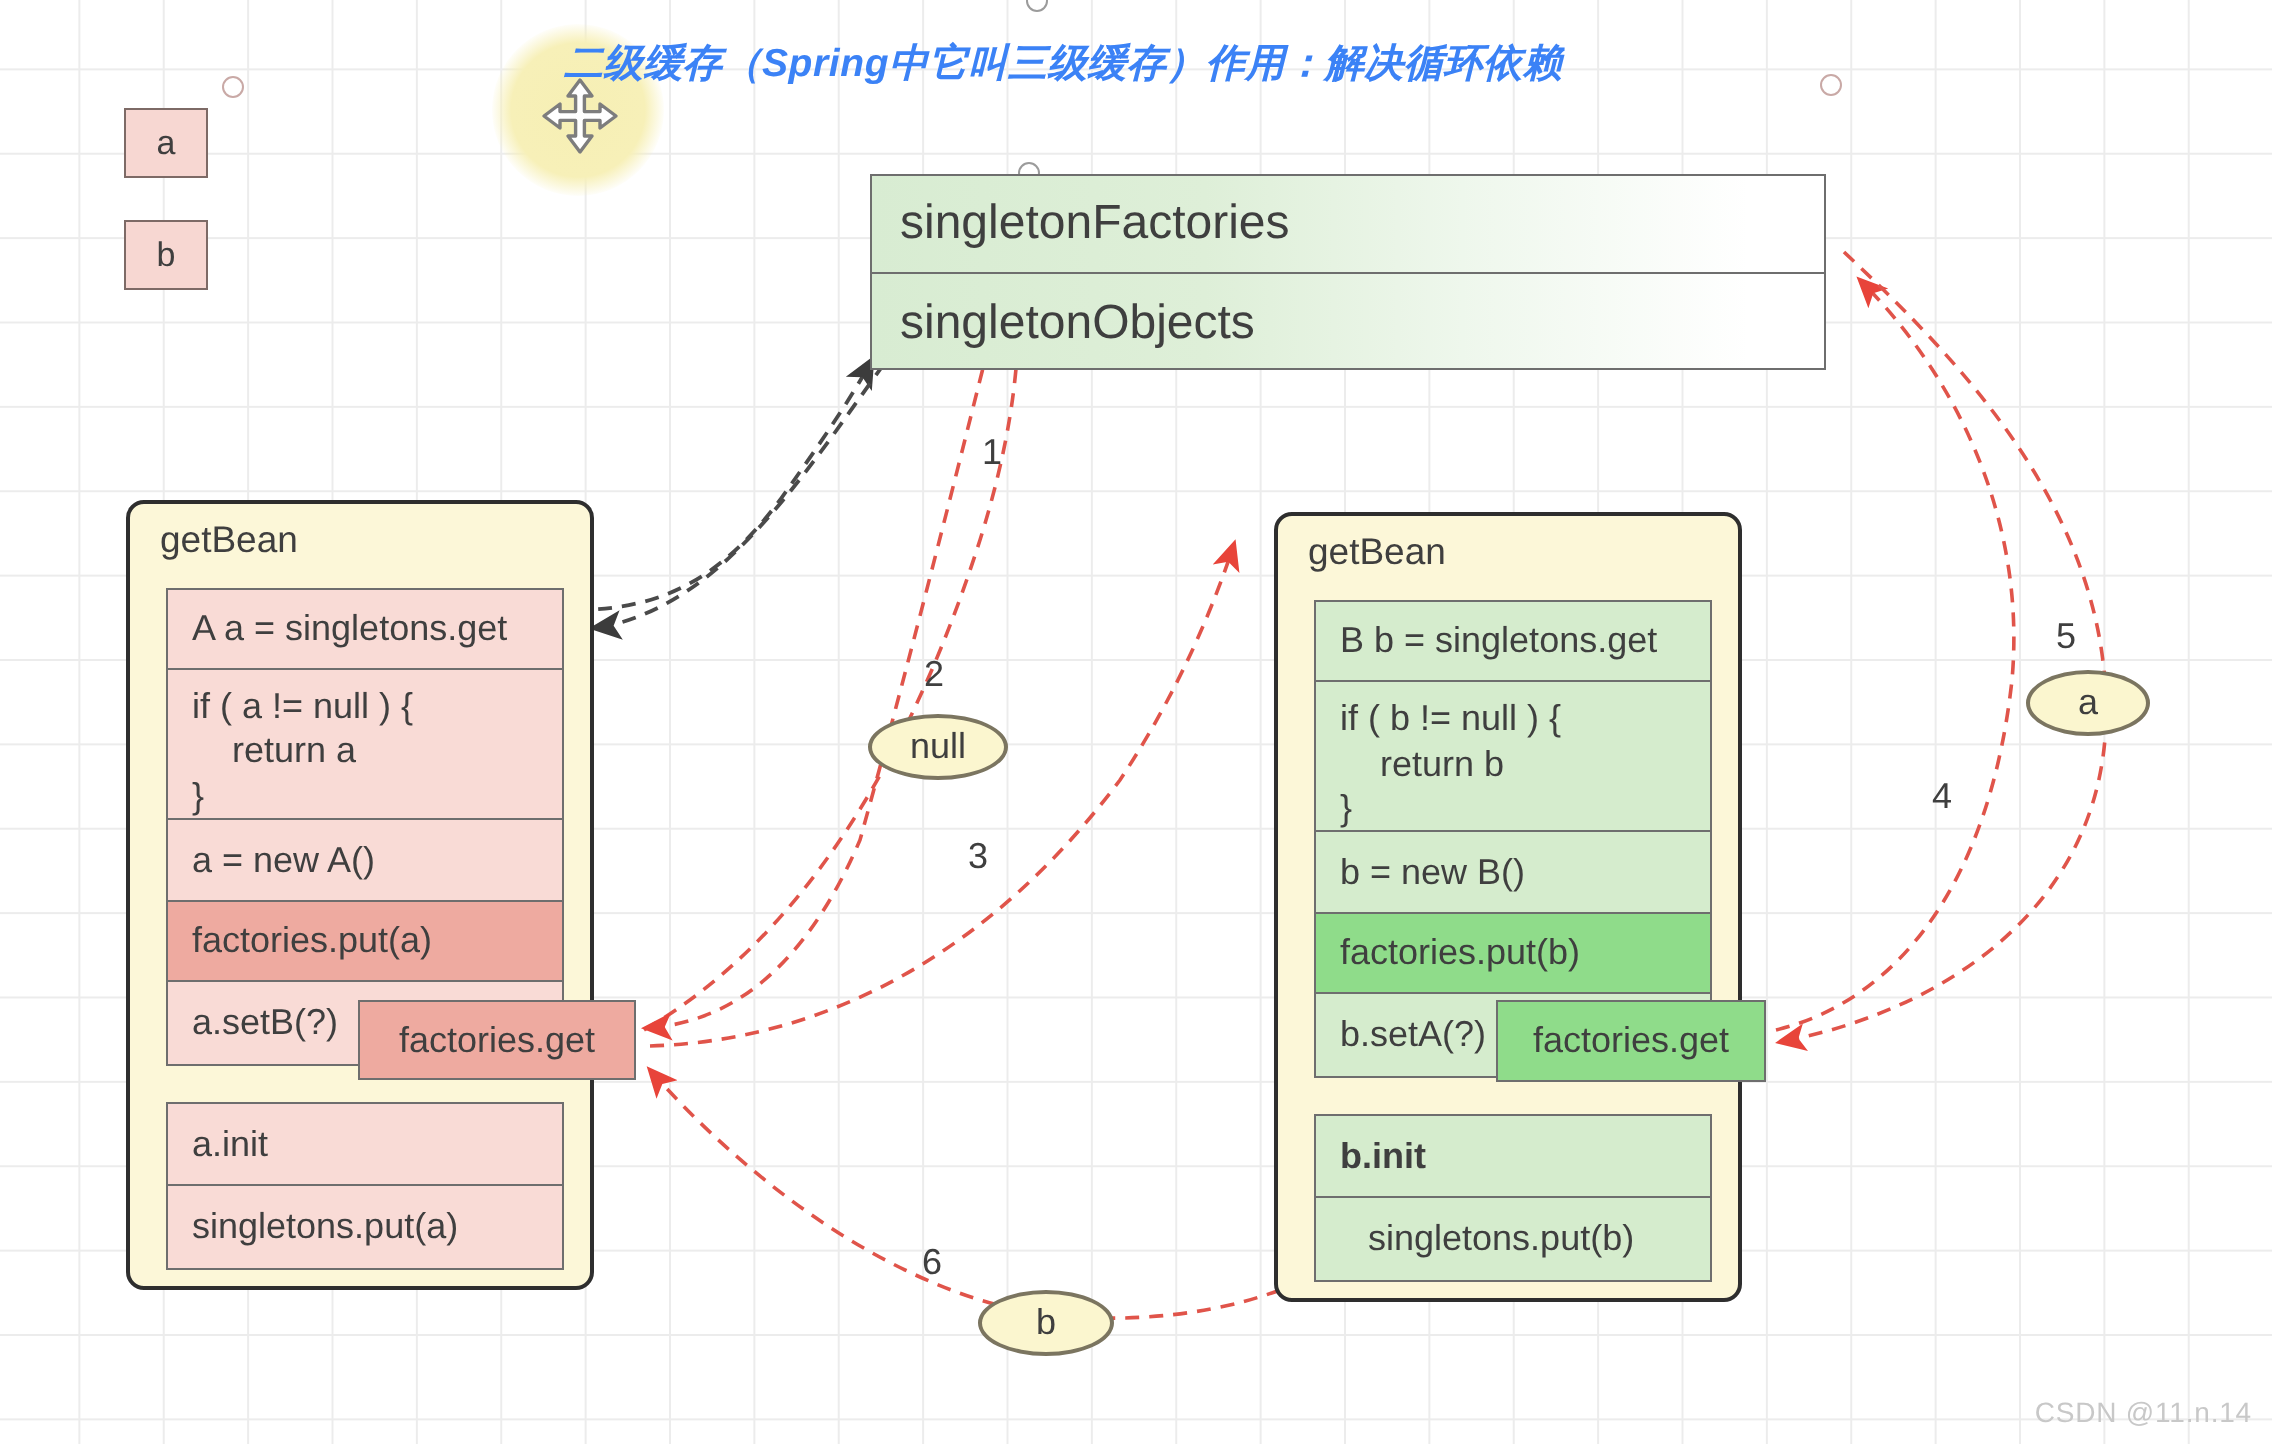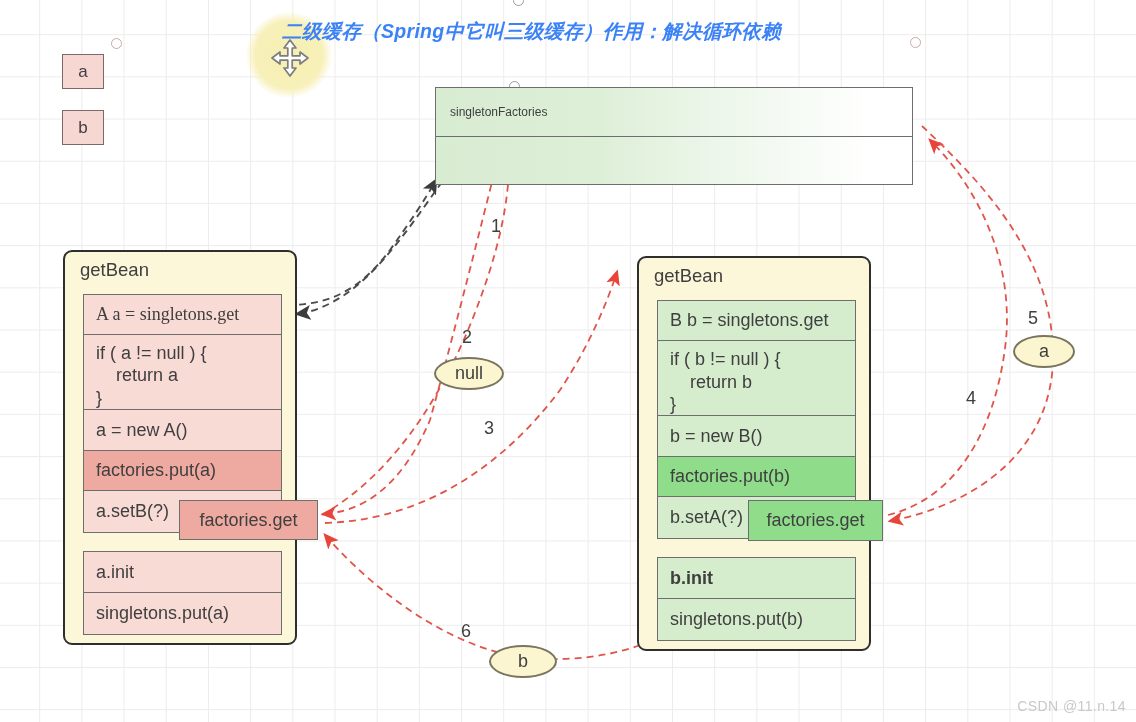--- a/index.html
+++ b/index.html
@@ -45,21 +45,21 @@
   #chip-a{left:62px;top:54px;width:42px;height:35px;}
   #chip-b{left:62px;top:110px;width:42px;height:35px;}
   
   #cache-box{
     left:435px;top:87px;width:478px;height:98px;
     border:1.6px solid #6e6e6e;box-sizing:border-box;
     background:linear-gradient(to right,#d8ecd2 0%, #deefd8 35%, #eef7ec 62%, #ffffff 92%);
   }
   #cache-box .cache-row{
     height:49px;box-sizing:border-box;display:flex;align-items:center;
-    padding-left:14px;font-size:12px;color:#3f3f3f;
+    padding-left:14px;font-size:24px;color:#3f3f3f;
   }
   #cache-box .cache-row.top{border-bottom:1.6px solid #6e6e6e;}
   
   .bean-panel{
     border:2.4px solid #2e2e2e;border-radius:9px;
     background:#fcf7d8;box-sizing:border-box;
   }
   .bean-title{
     position:absolute;left:15px;top:7px;
     font-size:18.5px;color:#3f3f3f;
@@ -179,27 +179,30 @@
   <span>a</span>
 </div>
 <div class="abs chip" id="chip-b">
   <span>b</span>
 </div>
 
 <div class="abs" id="cache-box">
   <div class="cache-row top">
     <span>singletonFactories</span>
   </div>
+  <div class="cache-row">
+    <span>singletonObjects</span>
+  </div>
 </div>
 
 <div class="abs bean-panel" id="left-panel">
   <div class="bean-title">getBean</div>
 
   <div class="stack" id="left-stack-1">
-    <div class="row" style="height:40px;font-family:Liberation Serif, serif;">
+    <div class="row" style="height:40px;">
       <span>A a = singletons.get</span>
     </div>
     <div class="row" style="height:75px;align-items:center;padding-top:7px;">
       <span>if ( a != null ) {
     return a
 }</span>
     </div>
     <div class="row" style="height:41px;">
       <span>a = new A()</span>
     </div>
@@ -241,21 +244,21 @@
     </div>
     <div class="row" style="height:41px;">
       <span>b.setA(?)</span>
     </div>
   </div>
 
   <div class="stack" id="right-stack-2">
     <div class="row" style="height:41px;font-weight:bold;">
       <span>b.init</span>
     </div>
-    <div class="row" style="height:41px;">
+    <div class="row" style="height:41px;margin-left:14px;">
       <span>singletons.put(b)</span>
     </div>
   </div>
 </div>
 
 <div class="abs callout" id="callout-left">
   <span>factories.get</span>
 </div>
 <div class="abs callout" id="callout-right">
   <span>factories.get</span>

